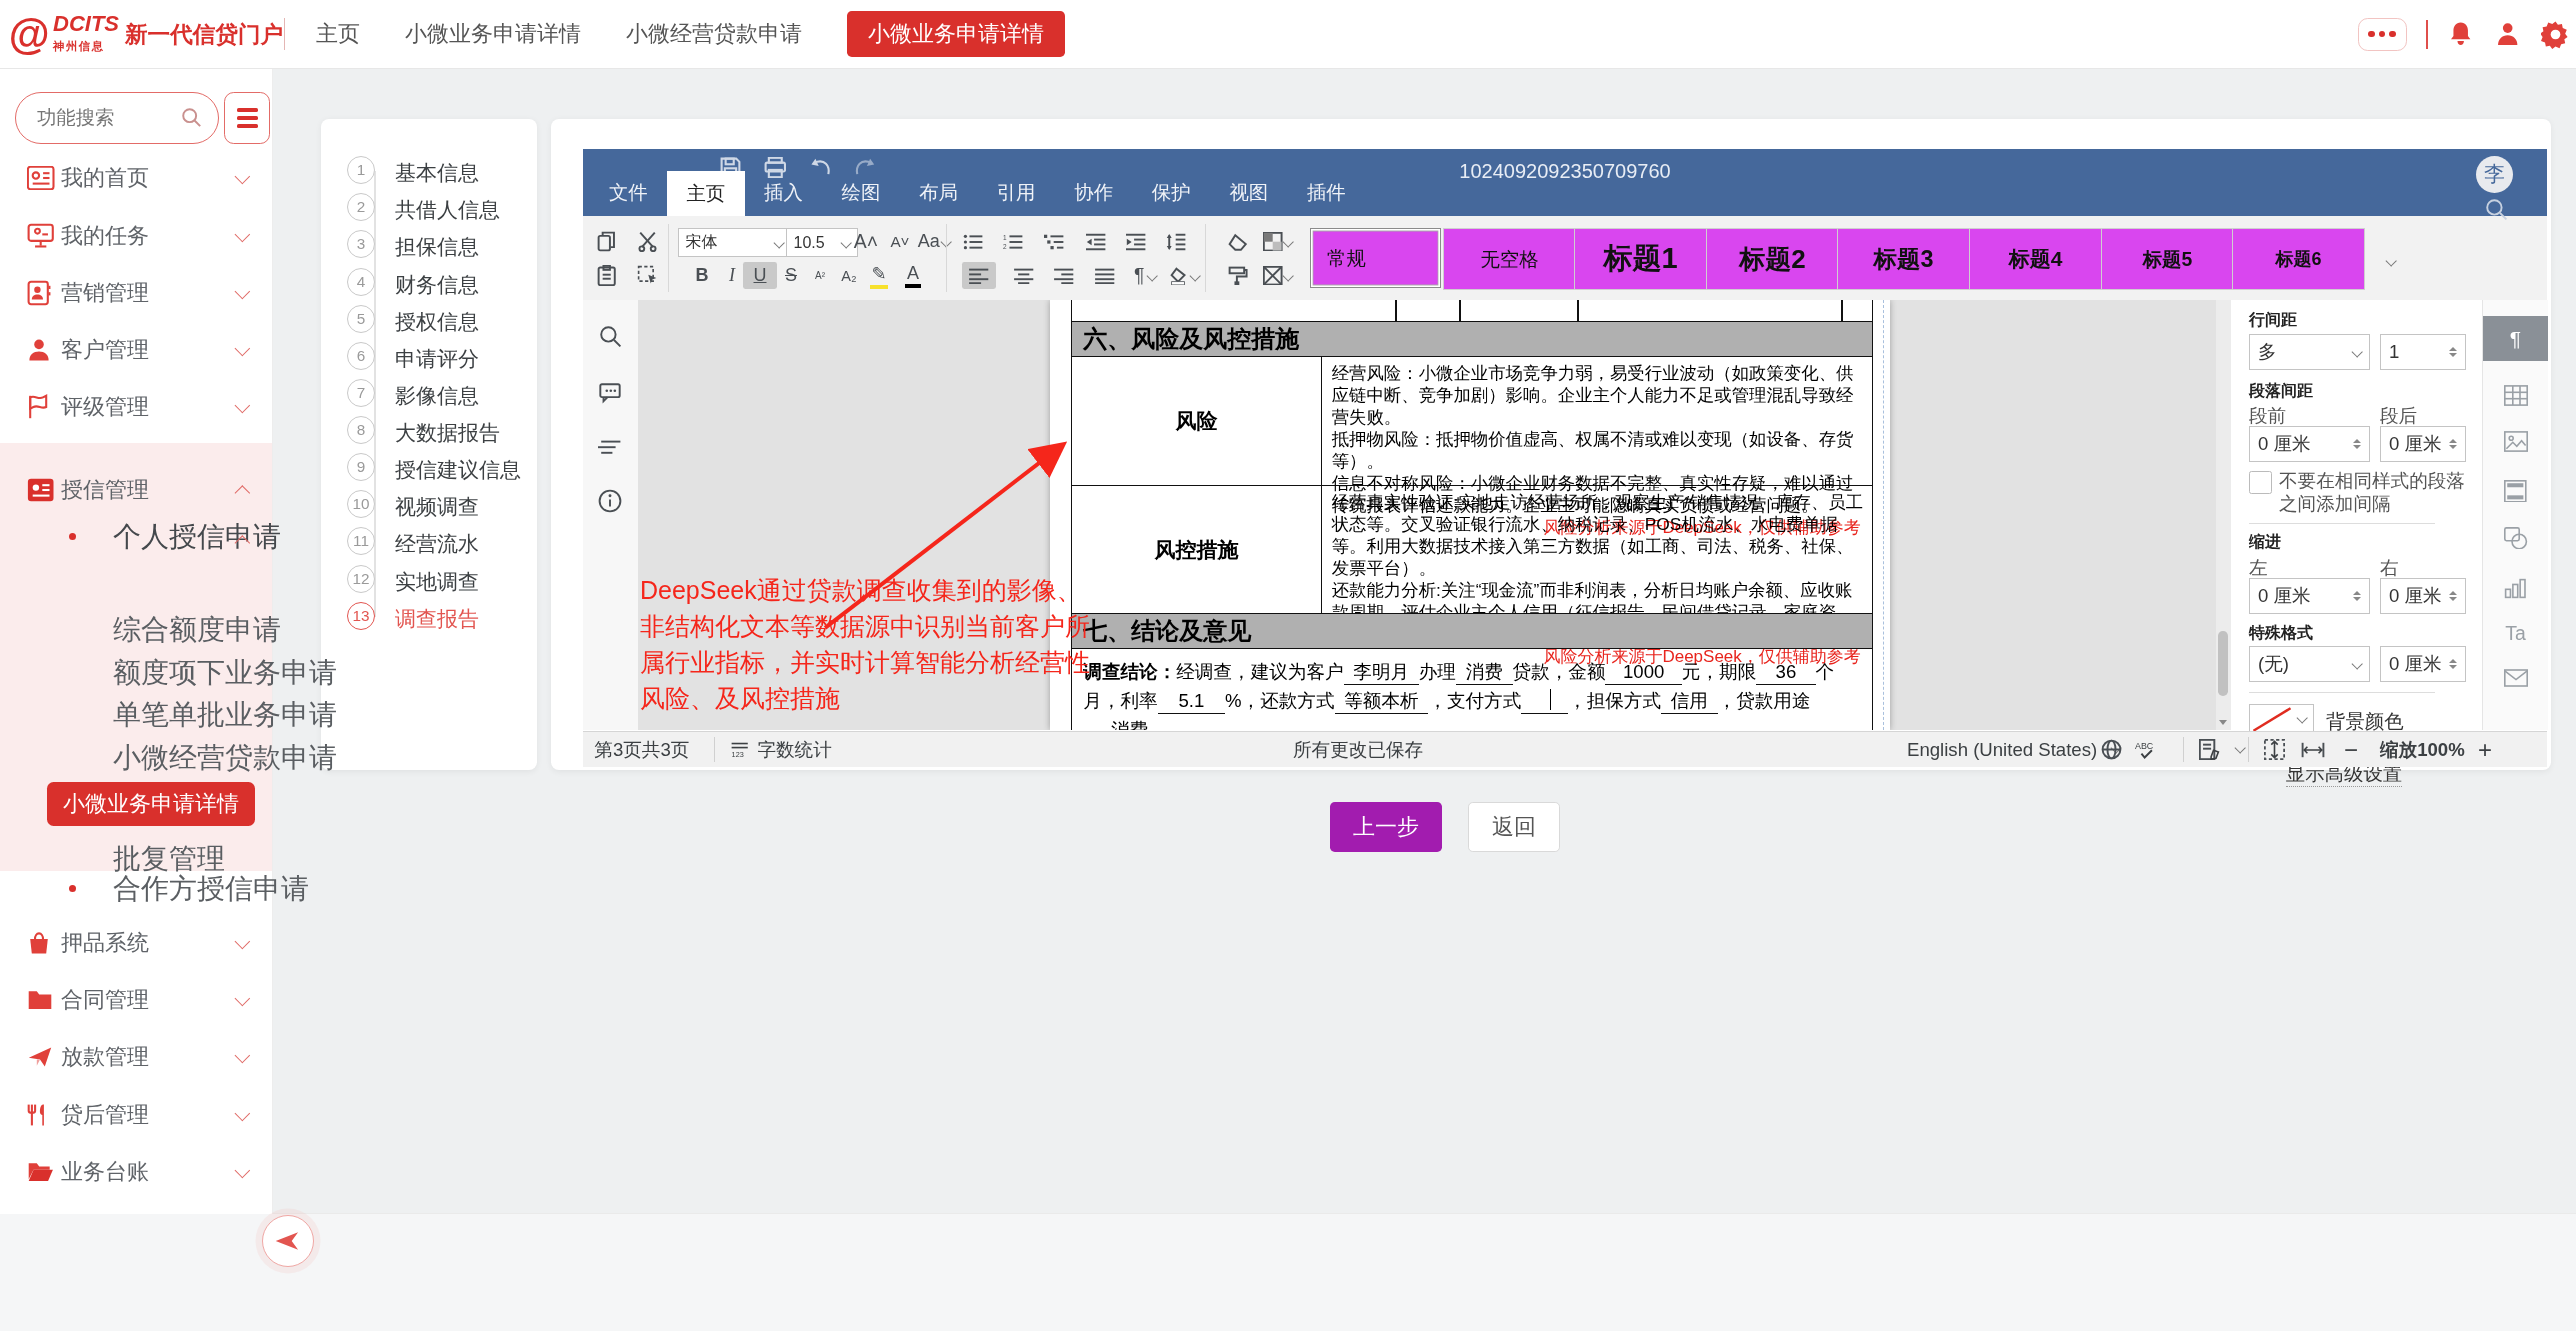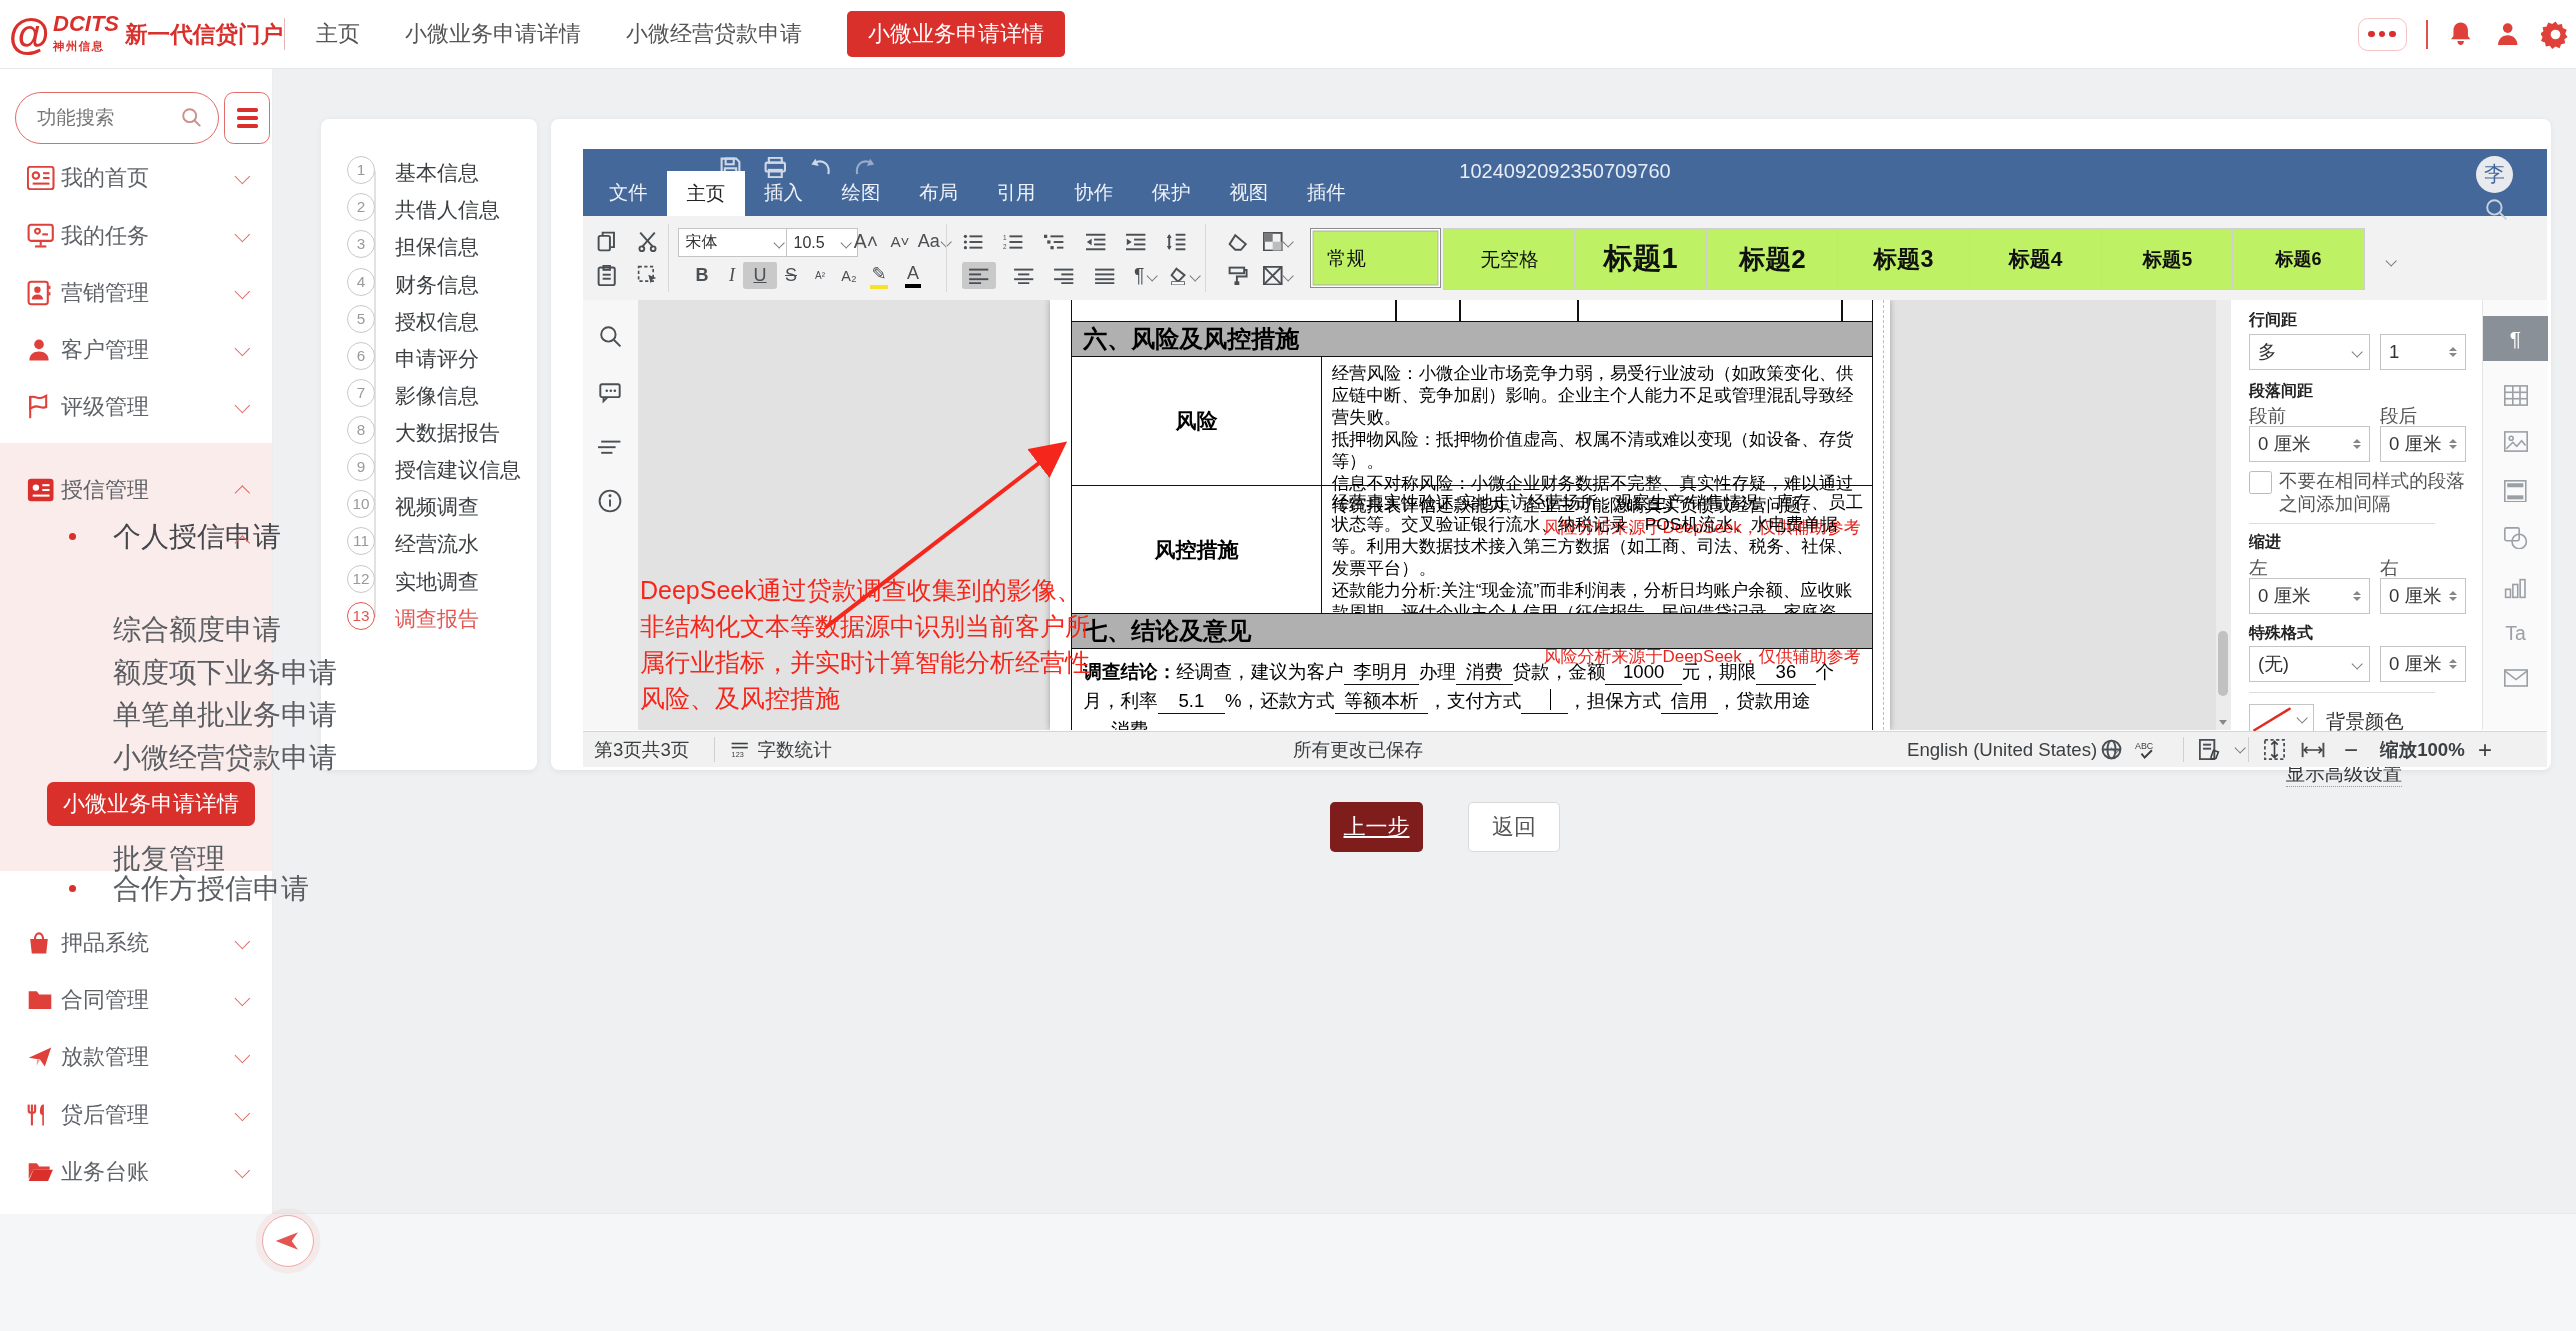--- a/index.html
+++ b/index.html
@@ -63,21 +63,21 @@
   .ed-search{position:absolute;right:39px;top:48px;}
   .menus{position:absolute;left:6.5px;bottom:0;display:flex;}
   .menu{color:#f0f3f8;font-size:19.4px;padding:6.5px 19.4px;height:29px;display:flex;align-items:center;}
   .menu.active{background:#fff;color:#222;height:32px;}
 
   .toolbar{position:absolute;left:583px;top:216px;width:1964px;height:84px;background:#f2f2f2;border-bottom:0.8px solid #dcdcdc;}
   .tsep{position:absolute;top:8px;width:0.8px;height:68px;background:#d8d8d8;}
   .ti{position:absolute;width:34px;height:27.4px;display:flex;align-items:center;justify-content:center;color:#4a4f54;font-size:18px;border-radius:2.4px;}
   .ti.on{background:#c9c9c9;}
   .tbox{position:absolute;background:#fff;border:0.8px solid #c4c4c4;font-size:16px;color:#333;display:flex;align-items:center;padding:0 6.5px;justify-content:space-between;}
-  .stylebox{position:absolute;top:12px;width:131px;height:60px;background:#bef264;border:0.8px solid #cfcfcf;display:flex;align-items:center;justify-content:center;color:#111;white-space:nowrap;}
+  .stylebox{position:absolute;top:12px;width:131px;height:60px;background:#d946ef;border:0.8px solid #cfcfcf;display:flex;align-items:center;justify-content:center;color:#111;white-space:nowrap;}
   .stylebox.sel{border:1.6px solid #8b8b8b;box-shadow:inset 0 0 0 1.6px #fff,inset 0 0 0 2.4px #aaa;}
   .cchev{display:inline-block;width:7.3px;height:7.3px;border-right:1.6px solid #777;border-bottom:1.6px solid #777;transform:rotate(45deg);margin-left:6.5px;}
 
   .leftstrip{position:absolute;left:583px;top:300px;width:55px;height:430px;background:#f7f7f7;border-right:0.8px solid #e2e2e2;}
   .lsi{position:absolute;left:13.7px;width:27.4px;height:27.4px;color:#5f6368;display:flex;align-items:center;justify-content:center;}
 
   .docarea{position:absolute;left:638px;top:300px;width:1578px;height:430px;background:#e2e2e2;overflow:hidden;}
   .docpage{position:absolute;left:412px;top:0;width:840px;height:430px;background:#fff;box-shadow:0 0 6.5px rgba(0,0,0,.3);}
   .sechdr{position:absolute;left:21px;width:802px;height:36px;background:#b0b0b0;border:1.6px solid #111;box-sizing:border-box;font-size:24px;font-weight:bold;color:#000;display:flex;align-items:center;padding-left:11.3px;}
   .dtable{position:absolute;left:21px;width:802px;border:1.6px solid #111;border-top:none;box-sizing:border-box;}
@@ -116,21 +116,21 @@
   .rstrip{position:absolute;left:2482px;top:300px;width:65px;height:430px;background:#fafafa;border-left:0.8px solid #e5e5e5;}
   .rsi{position:absolute;left:14.5px;width:36px;height:36px;display:flex;align-items:center;justify-content:center;color:#9aa0a6;font-size:21px;}
   .rsi.on{background:#8a9097;color:#fff;left:0;width:65px;height:45px;}
 
   
   .statusbar{position:absolute;left:583px;top:731px;width:1964px;height:35px;background:#f1f1f1;border-top:0.8px solid #d5d5d5;font-size:18.6px;color:#3c4043;}
   .sb{position:absolute;top:0;height:35px;display:flex;align-items:center;gap:8px;white-space:nowrap;}
   .sbsep{position:absolute;top:4.8px;width:0.8px;height:25px;background:#d0d0d0;}
 
   .act-btn{position:absolute;top:802px;height:50px;border-radius:4.8px;font-size:22px;display:flex;align-items:center;justify-content:center;cursor:pointer;}
-  .act-prev{left:1330px;width:93px;background:#7f1d1d;color:#fff;text-decoration:underline;}
+  .act-prev{left:1330px;width:112px;background:#a21caf;color:#fff;}
   .act-back{left:1468px;width:92px;background:#fff;color:#555;border:0.8px solid #d9d9d9;box-sizing:border-box;}
 
   svg{display:block;}
   .red-ic{fill:#e0403a;}
   .red-st{stroke:#e0403a;fill:none;stroke-width:2.6;}
   .gray-st{stroke:#4a4f54;fill:none;stroke-width:2.4;}
   .lt-st{stroke:#cfd8e6;fill:none;stroke-width:2.6;}
 </style>
 </head>
 <body>

